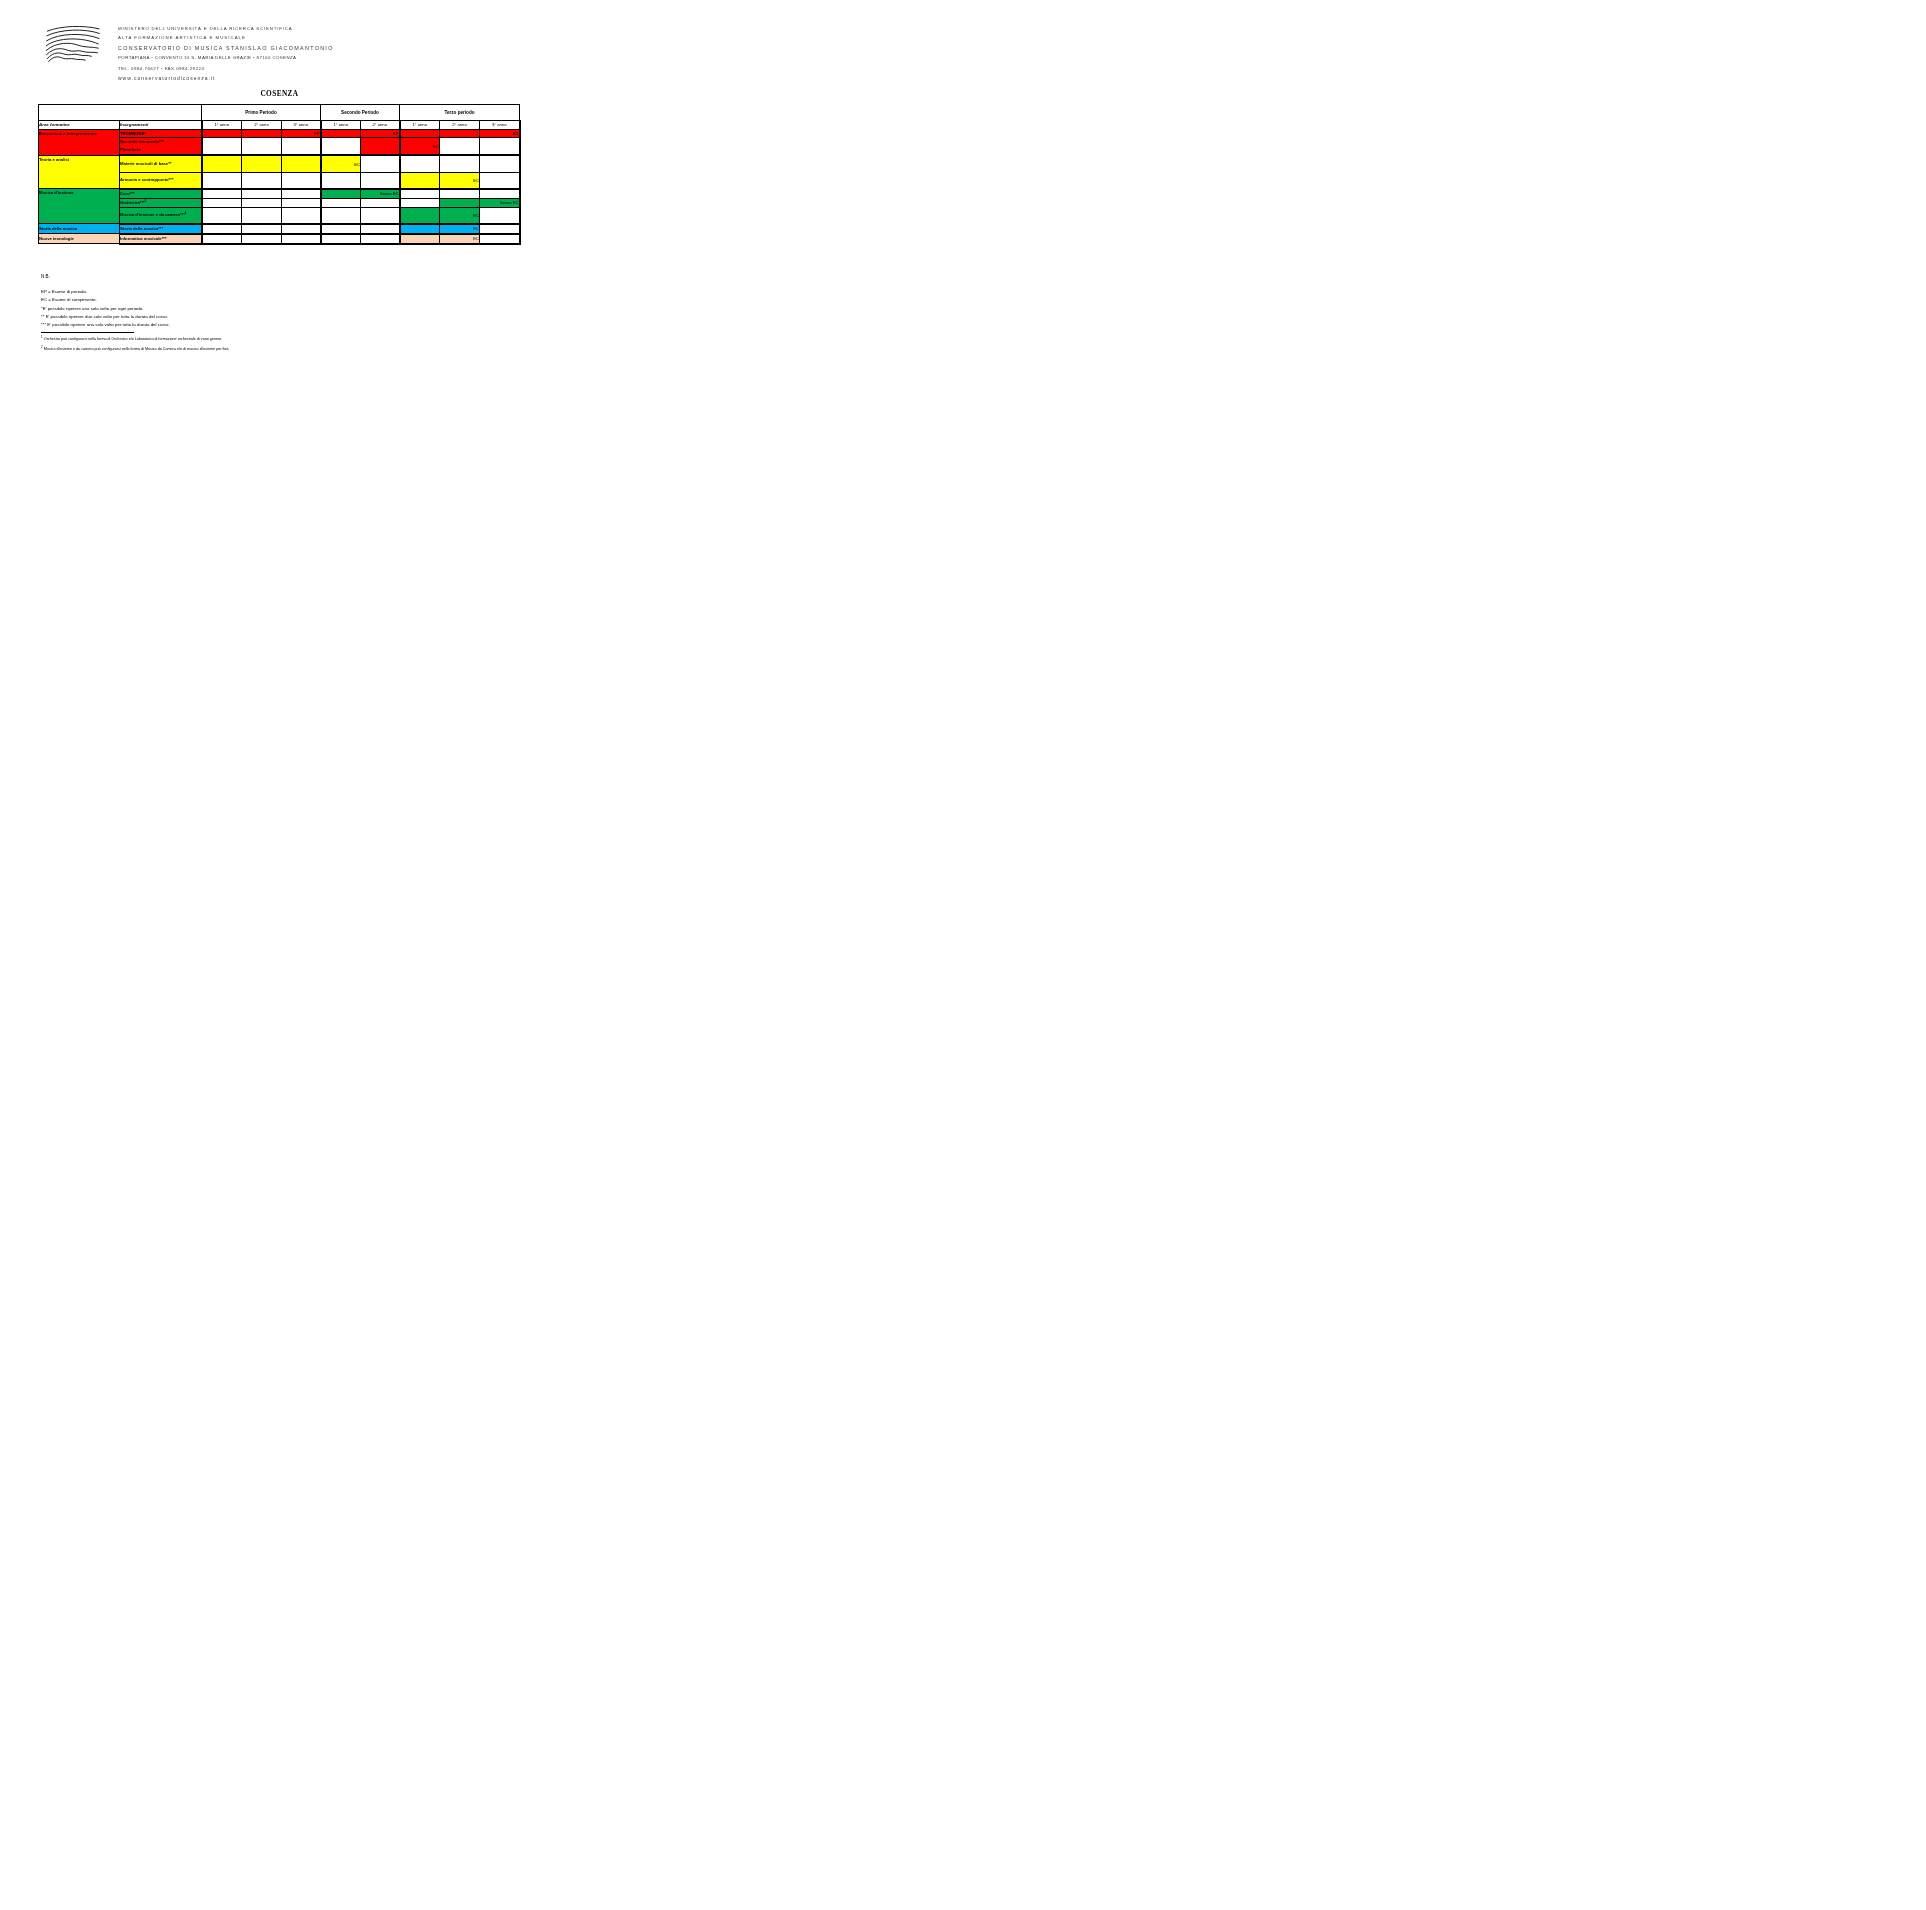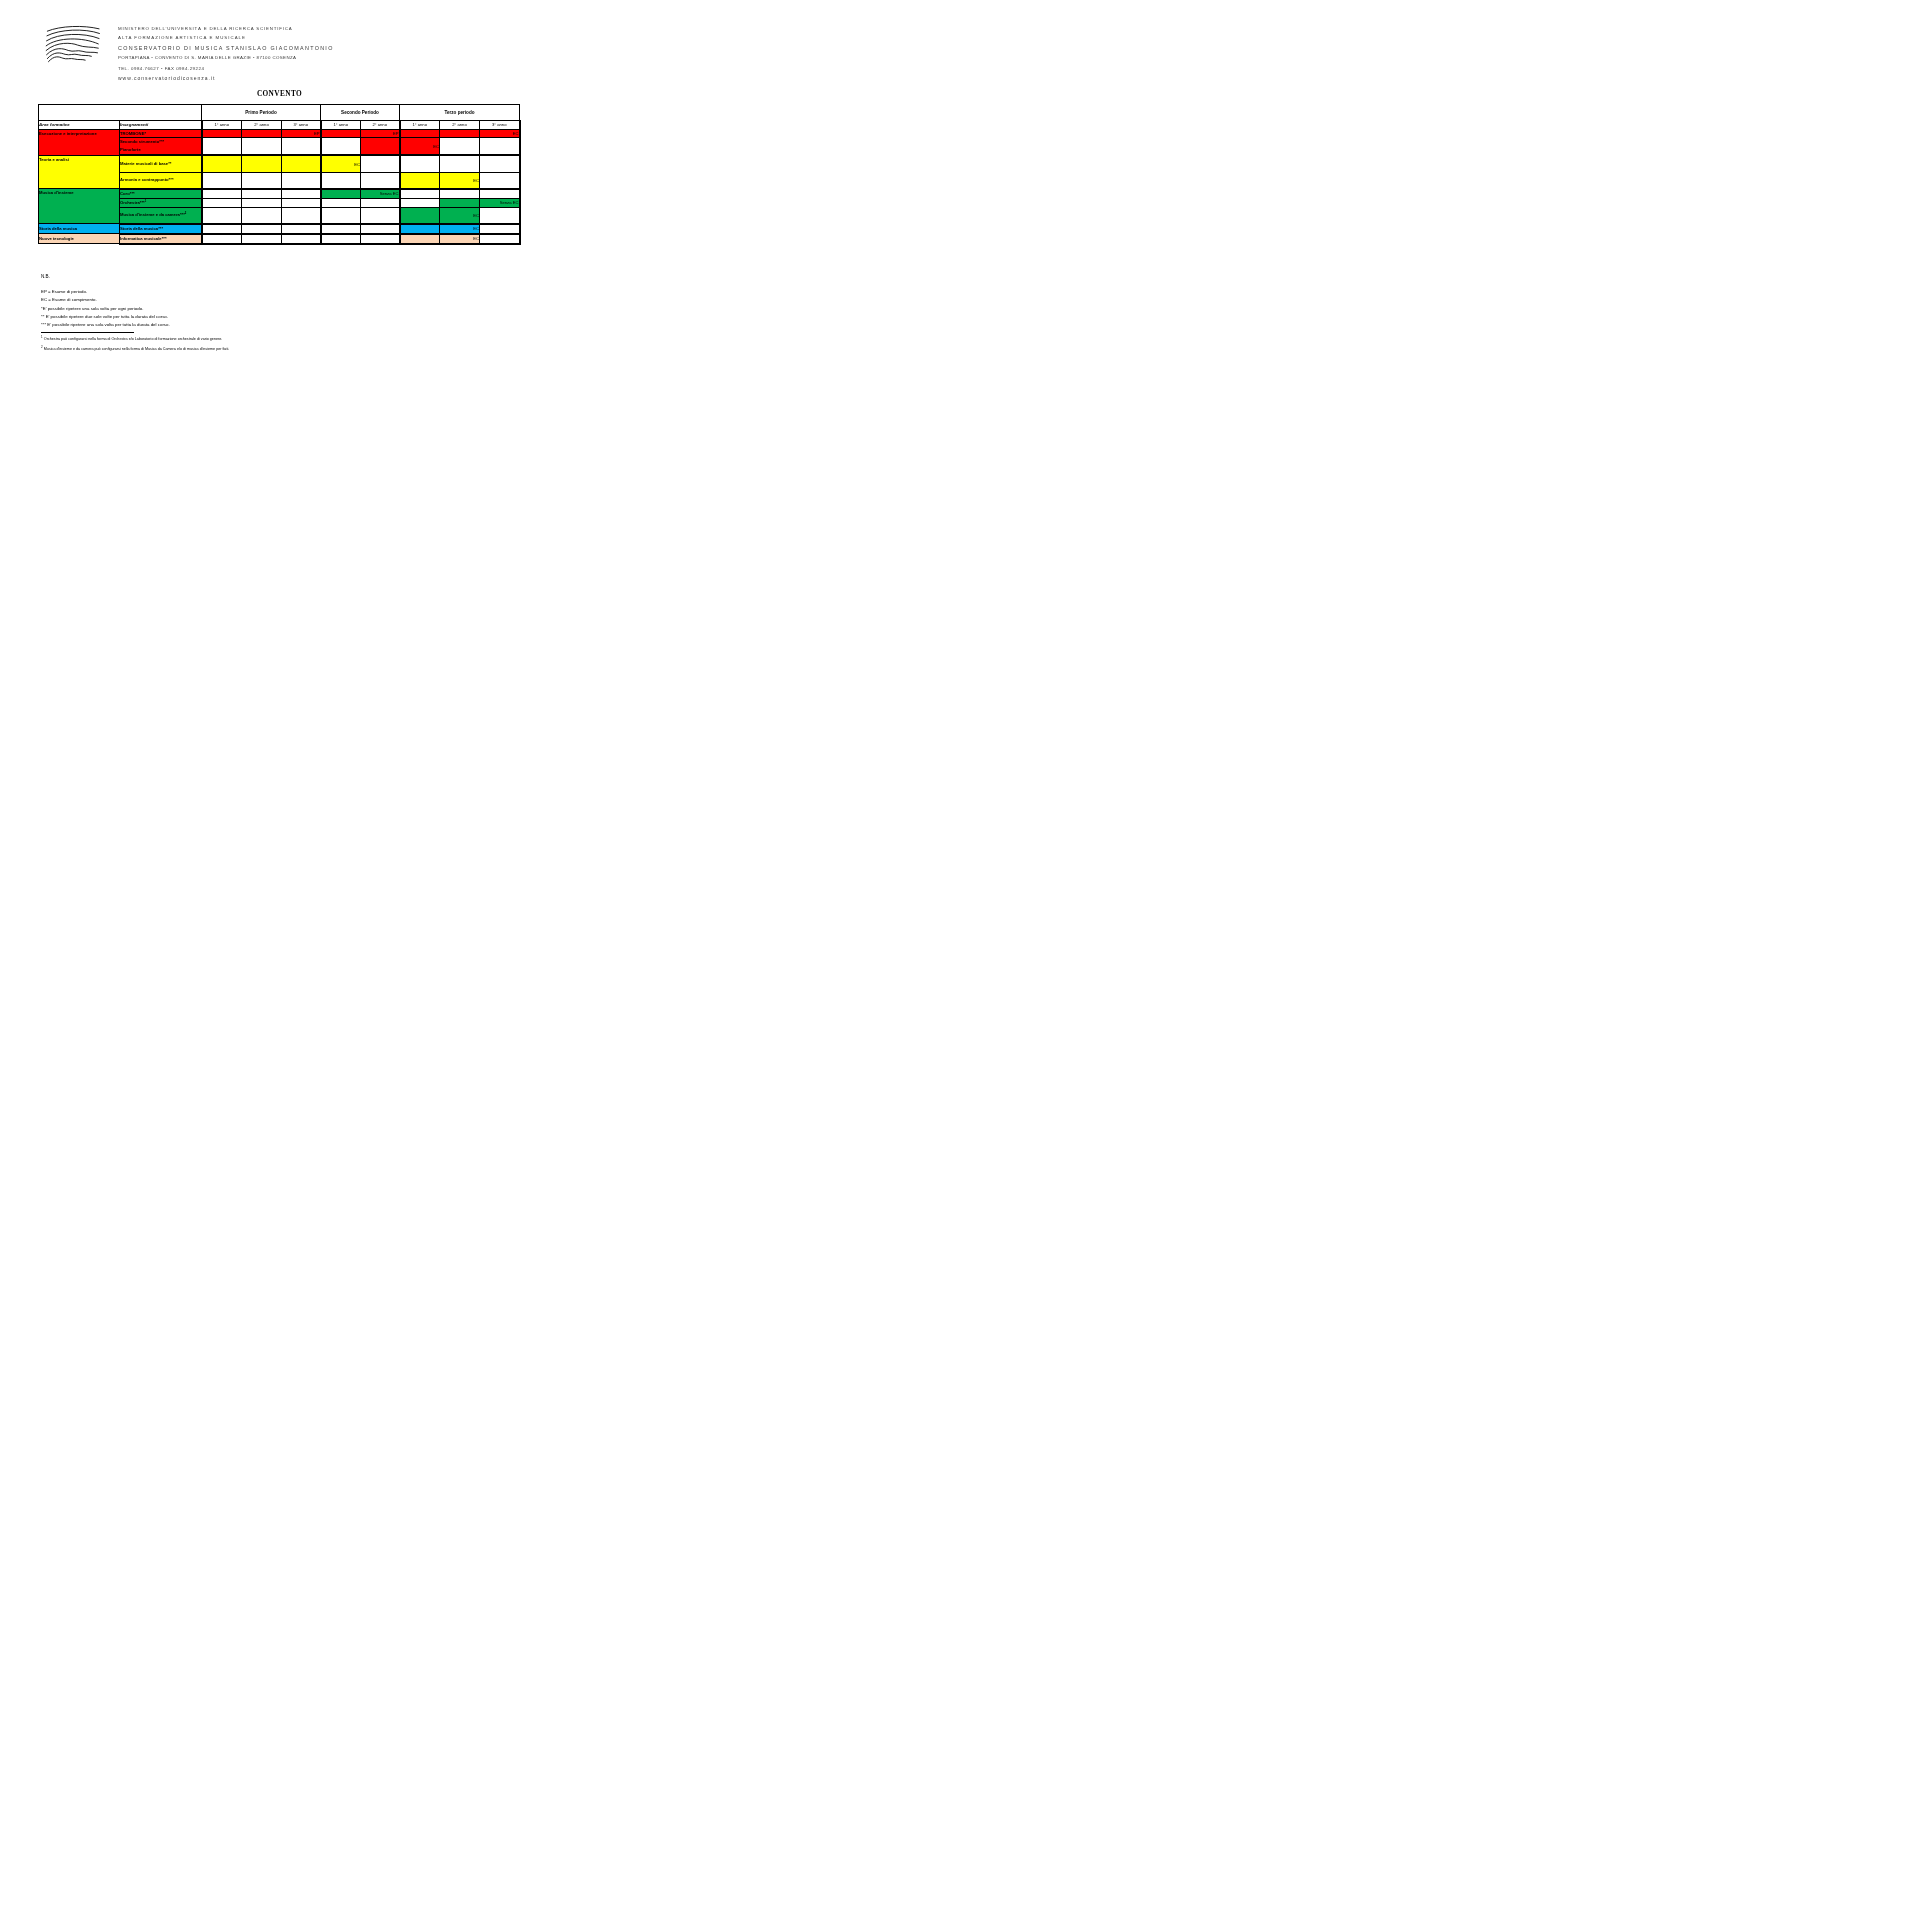--- a/index.html
+++ b/index.html
@@ -90,21 +90,21 @@
 
 <div class="letterhead">
   <div class="lh-line lh1">MINISTERO DELL’UNIVERSITÀ E DELLA RICERCA SCIENTIFICA</div>
   <div class="lh-line lh2">ALTA FORMAZIONE ARTISTICA E MUSICALE</div>
   <div class="lh-line lh3">CONSERVATORIO DI MUSICA STANISLAO GIACOMANTONIO</div>
   <div class="lh-line lh4">PORTAPIANA • CONVENTO DI S. MARIA DELLE GRAZIE • 87100 COSENZA</div>
   <div class="lh-line lh5">TEL. 0984.76627 • FAX 0984.29224</div>
   <div class="lh-line lh6">www.conservatoriodicosenza.it</div>
 </div>
 
-<div class="doc-title">CONVENTO</div>
+<div class="doc-title">COSENZA</div>
 
 <div class="tbl-wrap">
   <table class="tbl" id="curriculum-table">
       <colgroup>
         <col style="width: 81px;">
         <col style="width: 82px;">
         <col style="width: 40px;">
         <col style="width: 40px;">
         <col style="width: 39px;">
         <col style="width: 40px;">

